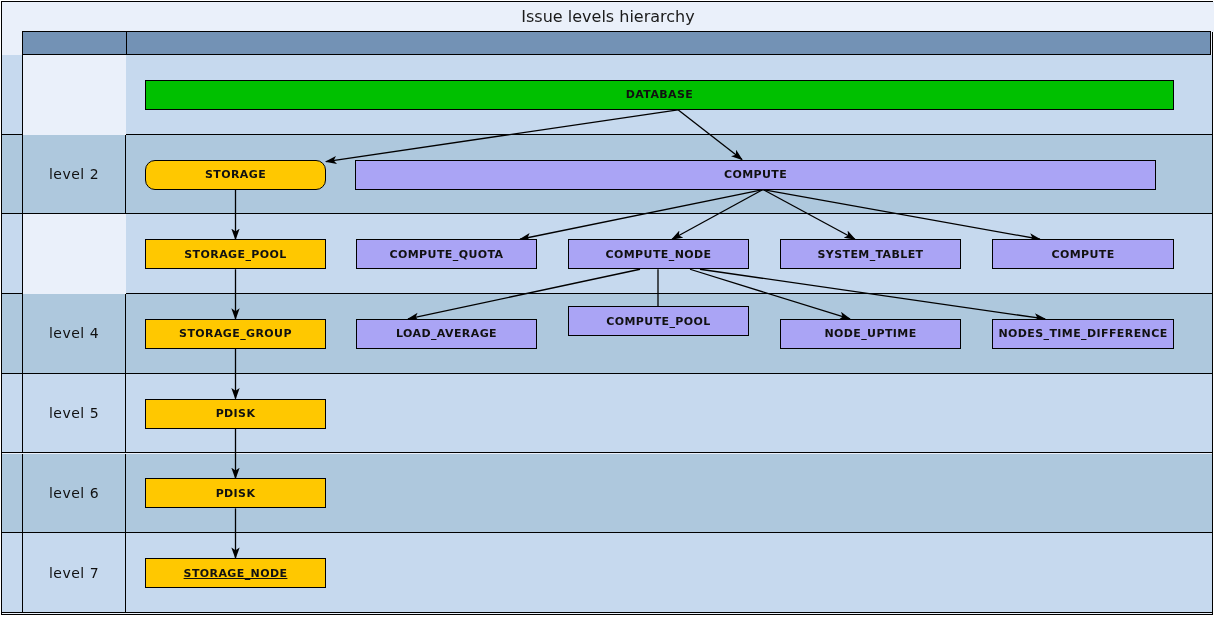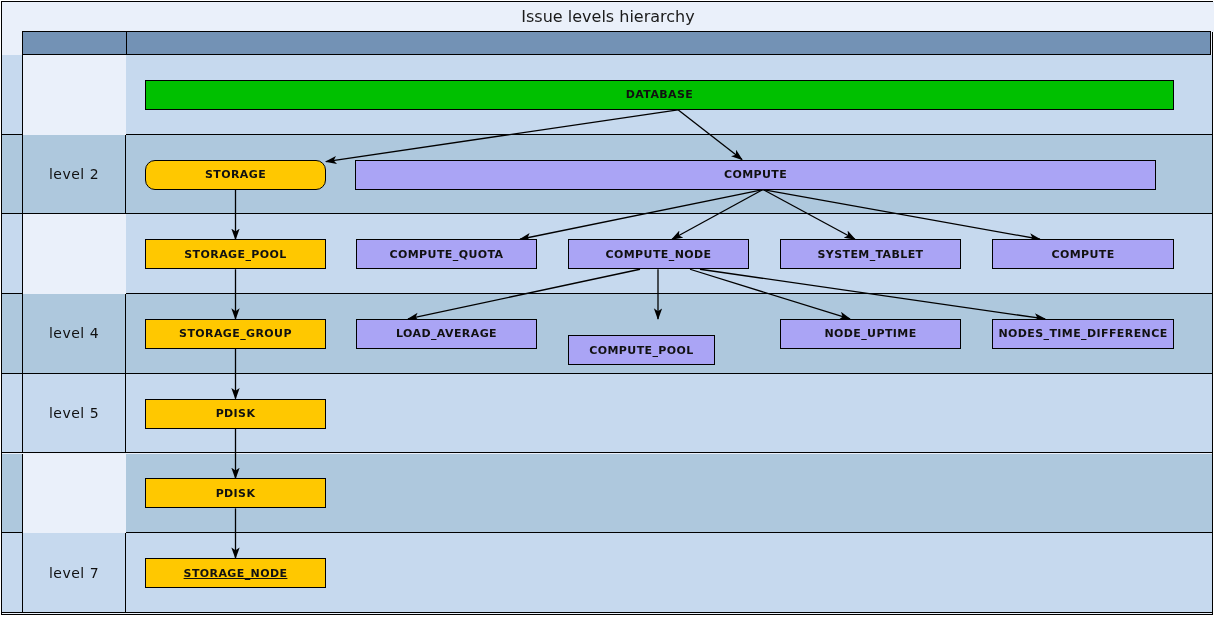--- a/index.html
+++ b/index.html
@@ -177,20 +177,21 @@
         <div class="label-cell">level 4</div>
         <div class="content-cell"></div>
       </div>
       <div class="row light" style="top: 318.8px; height: 79.7px;">
         <div class="gutter"></div>
         <div class="label-cell">level 5</div>
         <div class="content-cell"></div>
       </div>
       <div class="row dark" style="top: 398.5px; height: 79.7px;">
         <div class="gutter"></div>
+        <div class="label-cell">level 6</div>
         <div class="content-cell"></div>
       </div>
       <div class="row light" style="top: 478.2px; height: 79.7px;">
         <div class="gutter"></div>
         <div class="label-cell">level 7</div>
         <div class="content-cell"></div>
       </div>
     </div>
 
   <div class="edges-layer">
@@ -224,21 +225,21 @@
       <div class="node green" style="left: 145px; top: 79.85px; width: 1029px; height: 30px;">DATABASE</div>
       <div class="node yellow" style="left: 145px; top: 159.55px; width: 181px; height: 30px; border-radius: 10px;">STORAGE</div>
       <div class="node purple" style="left: 355px; top: 159.55px; width: 801px; height: 30px;">COMPUTE</div>
       <div class="node yellow" style="left: 145px; top: 239.25px; width: 181px; height: 30px;">STORAGE_POOL</div>
       <div class="node purple" style="left: 356px; top: 239.25px; width: 181px; height: 30px;">COMPUTE_QUOTA</div>
       <div class="node purple" style="left: 568px; top: 239.25px; width: 181px; height: 30px;">COMPUTE_NODE</div>
       <div class="node purple" style="left: 780px; top: 239.25px; width: 181px; height: 30px;">SYSTEM_TABLET</div>
       <div class="node purple" style="left: 992px; top: 239.25px; width: 182px; height: 30px;">COMPUTE</div>
       <div class="node yellow" style="left: 145px; top: 318.95px; width: 181px; height: 30px;">STORAGE_GROUP</div>
       <div class="node purple" style="left: 356px; top: 318.95px; width: 181px; height: 30px;">LOAD_AVERAGE</div>
-      <div class="node purple" style="left: 568px; top: 335px; width: 147px; height: 30px;">COMPUTE_POOL</div>
+      <div class="node purple" style="left: 568px; top: 306px; width: 181px; height: 30px;">COMPUTE_POOL</div>
       <div class="node purple" style="left: 780px; top: 318.95px; width: 181px; height: 30px;">NODE_UPTIME</div>
       <div class="node purple" style="left: 992px; top: 318.95px; width: 182px; height: 30px;">NODES_TIME_DIFFERENCE</div>
       <div class="node yellow" style="left: 145px; top: 398.65px; width: 181px; height: 30px;">PDISK</div>
       <div class="node yellow" style="left: 145px; top: 478.35px; width: 181px; height: 30px;">PDISK</div>
       <div class="node yellow" style="left: 145px; top: 558.05px; width: 181px; height: 30px; text-decoration: underline;">STORAGE_NODE</div>
     </div>
 
 </div>
 
 </body></html>

